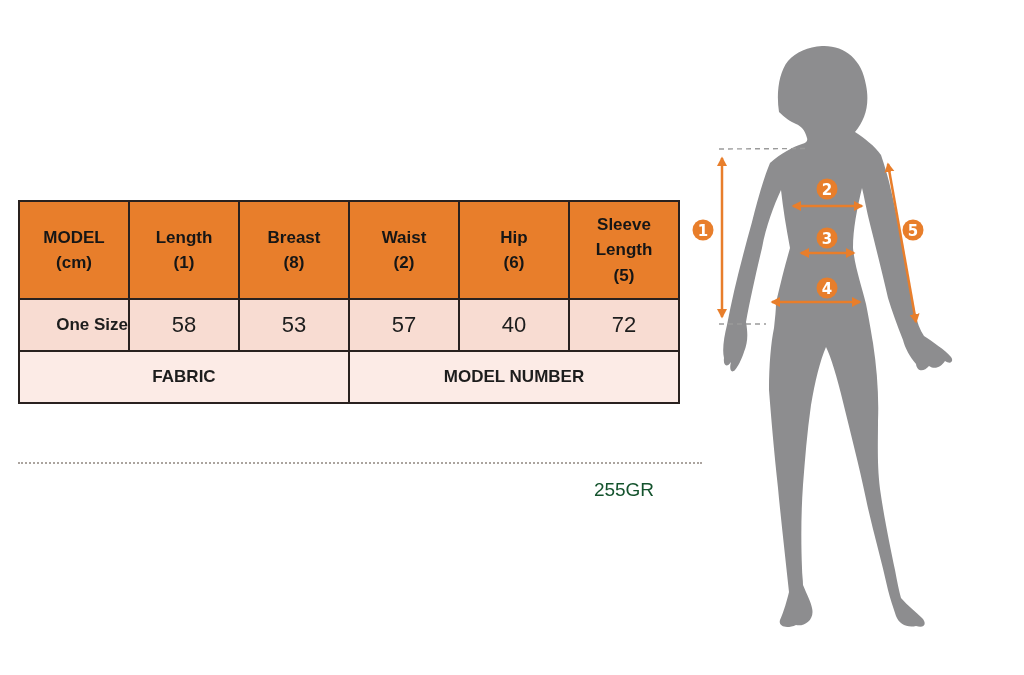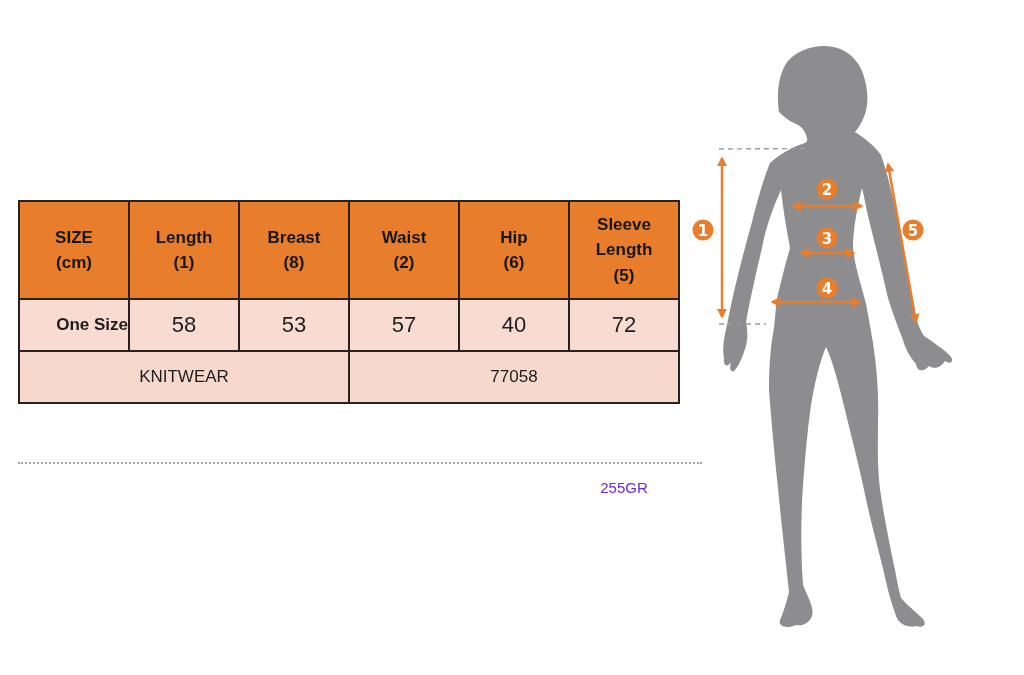--- a/index.html
+++ b/index.html
@@ -67,22 +67,22 @@
     height: 0;
     border-top: 2px dotted #aba49f;
   }
 
   .weight-note {
     position: absolute;
     left: 574px;
     top: 479px;
     width: 100px;
     text-align: center;
-    font-size: 15px;
-    color: #6d28d9;
+    font-size: 19px;
+    color: #14532d;
   }
 
   
   .figure-svg {
     position: absolute;
     left: 680px;
     top: 20px;
     width: 340px;
     height: 645px;
   }
@@ -102,21 +102,21 @@
     <colgroup>
       <col style="width:110px">
         <col style="width:110px">
         <col style="width:110px">
       <col style="width:110px">
         <col style="width:110px">
         <col style="width:110px">
     </colgroup>
     <tbody>
       <tr class="head">
-        <th>SIZE
+        <th>MODEL
 (cm)</th>
         <th>Length
 (1)</th>
         <th>Breast
 (8)</th>
         <th>Waist
 (2)</th>
         <th>Hip
 (6)</th>
         <th>Sleeve
@@ -124,23 +124,23 @@
 (5)</th>
       </tr>
       <tr class="vals">
         <td class="rowlabel">One Size</td>
         <td>58</td>
         <td>53</td>
         <td>57</td>
         <td>40</td>
         <td>72</td>
       </tr>
-      <tr class="val2">
-        <td colspan="3">KNITWEAR</td>
-        <td colspan="3">77058</td>
+      <tr class="lab">
+        <td colspan="3">FABRIC</td>
+        <td colspan="3">MODEL NUMBER</td>
       </tr>
     </tbody>
   </table>
 
   <div class="dotted-divider"></div>
 
   <div class="weight-note">255GR</div>
 
   <svg class="figure-svg" viewBox="680 20 340 645" xmlns="http://www.w3.org/2000/svg">
     <defs>

